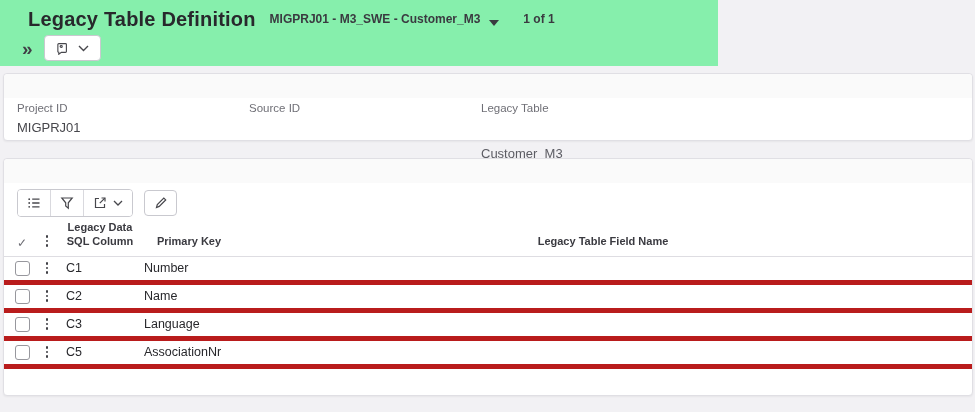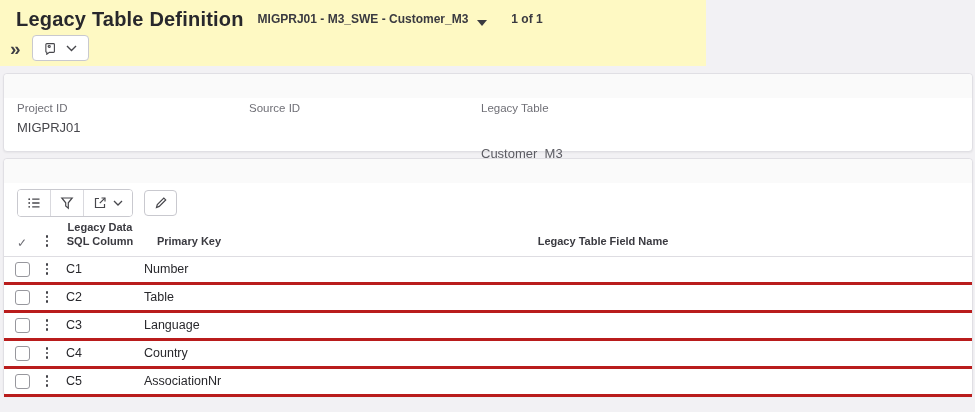--- a/index.html
+++ b/index.html
@@ -1,40 +1,40 @@
 <!DOCTYPE html>
 <html><head>
 <meta charset="utf-8">
 <style>
   html,body{margin:0;padding:0;background:#e9e9ee;}
   .stage{position:relative;width:975px;height:412px;background:#f2f1f4;overflow:hidden;
          font-family:"Liberation Sans",sans-serif;-webkit-font-smoothing:antialiased;}
 
   
-  .header-band{position:absolute;top:0;left:0;width:706px;height:66px;background:#fef9c3;}
+  .header-band{position:absolute;top:0;left:0;width:706px;height:66px;background:#86efac;padding-left:12px;}
   .header-top{display:flex;align-items:center;padding:8px 0 0 16px;}
   .page-title{margin:0;font-size:20px;font-weight:700;color:#28282c;letter-spacing:.2px;line-height:1.1;}
   .context{display:flex;align-items:flex-end;gap:9px;margin-left:14px;cursor:pointer;}
   .context-label{font-size:12px;font-weight:700;color:#3a3a40;}
   .caret-down{width:0;height:0;border-left:5px solid transparent;border-right:5px solid transparent;
               border-top:6px solid #3a3a40;margin-top:2px;}
   .record-count{margin-left:24px;font-size:12px;font-weight:700;color:#3a3a40;}
   .header-toolbar{display:flex;align-items:center;gap:9px;padding:5px 0 0 8px;}
   .expand-glyph{font-size:19px;color:#3f3f45;line-height:1;cursor:pointer;padding:0 2px;font-weight:700;}
   .menu-btn{display:flex;align-items:center;gap:9px;height:26px;padding:0 11px;background:#fff;
             border:1px solid #c9c9cf;border-radius:4px;cursor:pointer;color:#47474c;}
   .menu-btn svg{display:block;}
 
   
   .card{position:absolute;left:3px;right:2px;background:#fff;border:1px solid #e0dfe4;
         border-radius:4px;box-shadow:0 1px 2px rgba(0,0,0,.05);box-sizing:border-box;}
   .card-band{height:24px;background:#fafafa;border-radius:4px 4px 0 0;}
 
   
-  .form-card{top:73px;height:79px;}
+  .form-card{top:73px;height:68px;}
   .form-fields{display:flex;padding:4px 0 0 13px;}
   .field{width:232px;}
   .field-label{font-size:11.5px;color:#6f6f76;margin-bottom:6px;}
   .field-value{font-size:13px;color:#47474c;}
   .field-value.link{color:#0b7cb5;cursor:pointer;margin-top:41px;}
   .field-value.muted{color:#5c5c63;margin-top:32px;}
 
   
   .grid-card{top:158px;height:238px;}
   .grid-toolbar{display:flex;align-items:center;gap:11px;padding:6px 0 4px 13px;}
@@ -45,21 +45,21 @@
   .tbtn:last-child{border-right:none;}
   .solo-btn{display:flex;align-items:center;justify-content:center;height:26px;width:33px;background:#fff;
             border:1px solid #c9c9cf;border-radius:4px;cursor:pointer;padding:0;color:#47474c;}
   .tbtn svg,.solo-btn svg{display:block;}
 
   .grid-header{display:grid;grid-template-columns:36px 26px 78px 100px 1fr;align-items:end;
                min-height:34px;padding-bottom:7px;border-bottom:1px solid #dedde2;box-sizing:border-box;}
   .gh{font-size:11px;font-weight:700;color:#3a3a40;line-height:1.25;padding-right:10px;text-align:center;}
   .select-all{font-size:12px;color:#6f6f76;text-align:center;cursor:pointer;line-height:1;}
   .grid-row{display:grid;grid-template-columns:36px 26px 78px 100px 1fr;align-items:center;height:28px;
-            border-bottom:3px solid #b91c1c;cursor:pointer;box-sizing:border-box;}
+            border-bottom:5px solid #b91c1c;cursor:pointer;box-sizing:border-box;}
   .cell{font-size:12.5px;color:#28282c;}
   .checkbox{width:13px;height:13px;border:1px solid #97979d;border-radius:3px;background:#fff;
             margin:0 auto;cursor:pointer;}
   .dots{display:flex;flex-direction:column;gap:2px;align-items:center;cursor:pointer;width:14px;padding:3px 0;}
   .dots i{width:2.5px;height:2.5px;background:#3f3f45;border-radius:50%;}
   .dots.in-header{padding-bottom:2px;}
 </style>
 </head>
 <body>
 
@@ -182,51 +182,40 @@
       <span class="cell"></span>
     </div>
     <div class="grid-row">
       <span class="checkbox"></span>
       <span class="dots">
           <i></i>
           <i></i>
           <i></i>
         </span>
       <span class="cell">C2</span>
-      <span class="cell">Table</span>
+      <span class="cell">Name</span>
       <span class="cell"></span>
     </div>
     <div class="grid-row">
       <span class="checkbox"></span>
       <span class="dots">
           <i></i>
           <i></i>
           <i></i>
         </span>
       <span class="cell">C3</span>
       <span class="cell">Language</span>
       <span class="cell"></span>
     </div>
     <div class="grid-row">
       <span class="checkbox"></span>
       <span class="dots">
           <i></i>
           <i></i>
           <i></i>
         </span>
-      <span class="cell">C4</span>
-      <span class="cell">Country</span>
-      <span class="cell"></span>
-    </div>
-    <div class="grid-row">
-      <span class="checkbox"></span>
-      <span class="dots">
-          <i></i>
-          <i></i>
-          <i></i>
-        </span>
       <span class="cell">C5</span>
       <span class="cell">AssociationNr</span>
       <span class="cell"></span>
     </div>
   </section>
 
 </div>
 
 </body></html>

